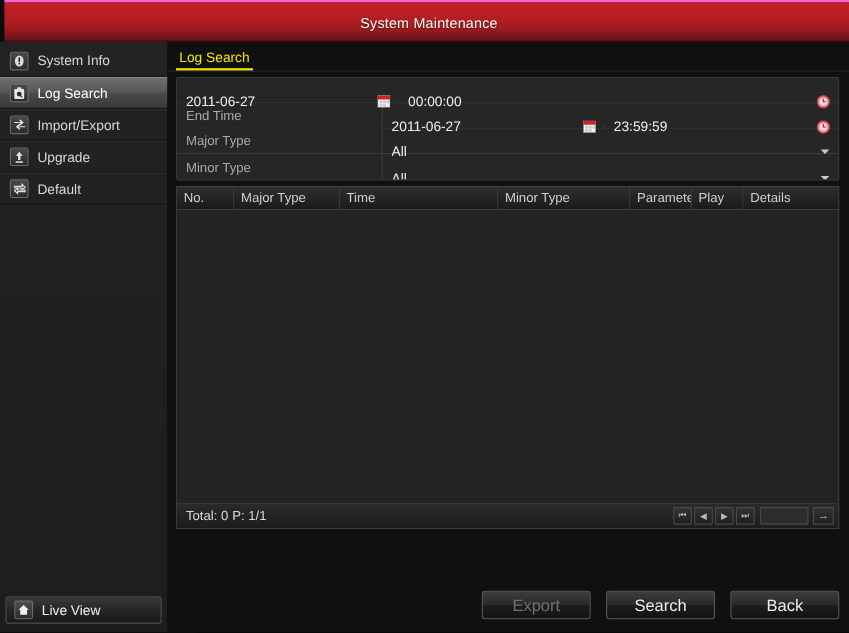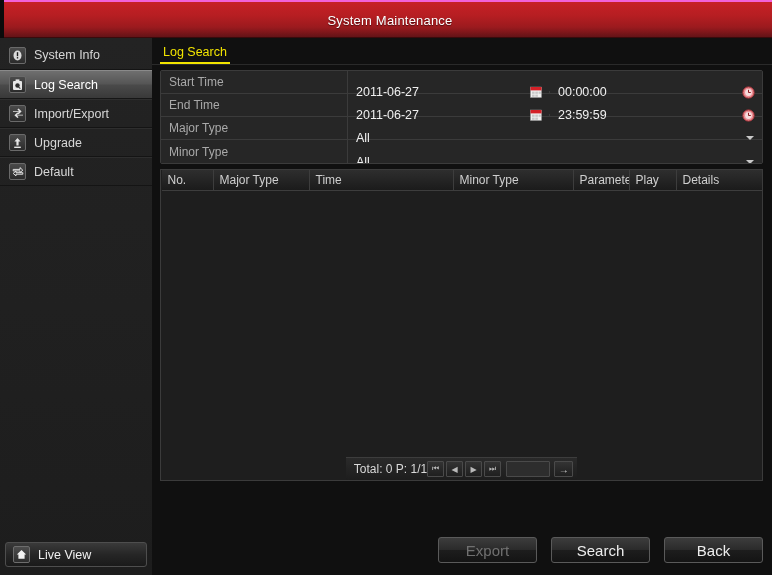--- a/index.html
+++ b/index.html
@@ -198,21 +198,20 @@
 
   
   .tablewrap {
     margin: 5px 9px 0 8px;
     height: 312px;
     border: 1px solid #3b3b3b;
     background: #1e1e1e;
     display: flex;
     flex-direction: column;
     overflow: hidden;
-    align-items: center;
   }
   .thead {
     display: flex;
     height: 21px;
     background: linear-gradient(to bottom, #2b2b2b 0%, #1c1c1c 100%);
     border-bottom: 1px solid #3d3d3d;
     flex: 0 0 21px;
   }
   .th {
     color: #cfcfcf;
@@ -387,21 +386,20 @@
 
   <div class="content">
 
     <div class="tabbar">
       <div class="tab">Log Search</div>
     </div>
 
     <div class="form">
 
       <div class="frow">
-        <div class="flabel">Start Time</div>
         <div class="fvalue date">
           <span class="val">2011-06-27</span>
           <span class="field-ic">
             <svg width="12" height="12" viewBox="0 0 12 12">
               <rect x="0.5" y="1" width="11" height="10.5" fill="#f0f0f0" stroke="#9a9a9a" stroke-width="0.5"></rect>
               <rect x="0.5" y="1" width="11" height="3.4" fill="#d42027"></rect>
               <rect x="2" y="5.6" width="2.6" height="2.2" fill="#c8c8c8"></rect>
               <rect x="5.3" y="5.6" width="2.6" height="2.2" fill="#c8c8c8"></rect>
               <rect x="2" y="8.6" width="2.6" height="2.2" fill="#c8c8c8"></rect>
               <rect x="5.3" y="8.6" width="2.6" height="2.2" fill="#c8c8c8"></rect>

